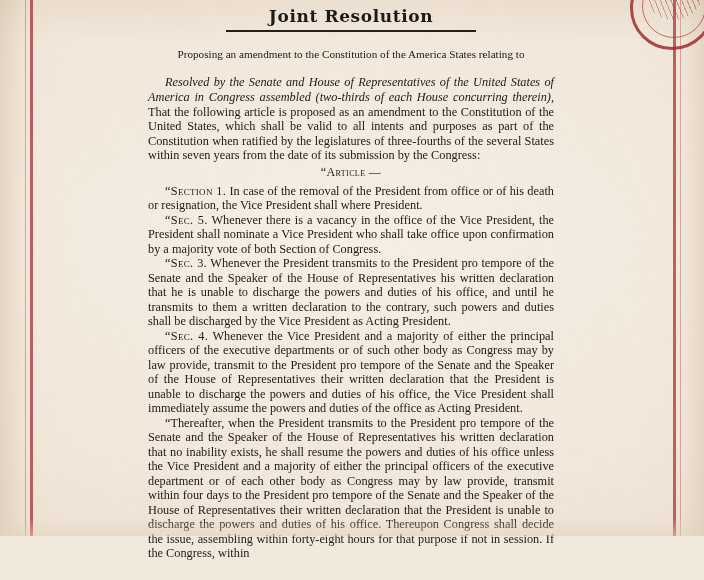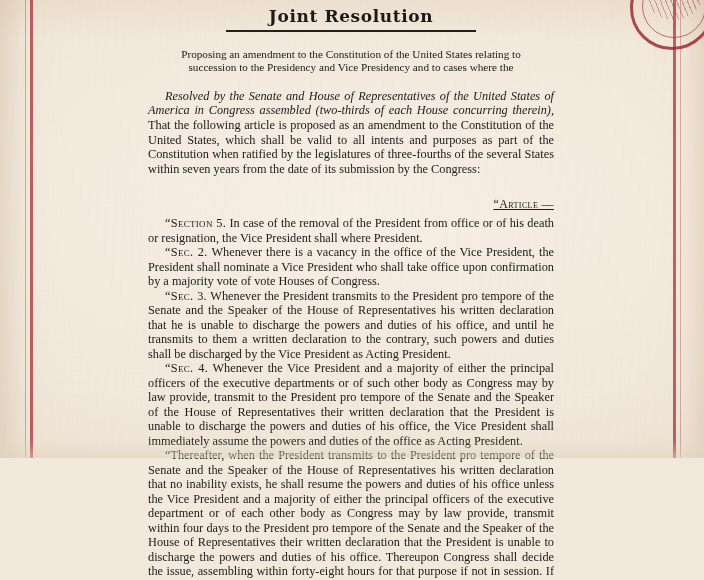--- a/index.html
+++ b/index.html
@@ -9,21 +9,21 @@
   body {
     width: 704px;
     height: 580px;
     background: #f2e9dd;
     font-family: "Liberation Serif", serif;
     overflow: hidden;
   }
   #page {
     position: relative;
     width: 704px;
-    height: 458px;
+    height: 536px;
     background: #f3ebdf;
     box-sizing: border-box;
   }
   
   .paper-tone {
     position: absolute;
     inset: 0;
     background:
       linear-gradient(90deg, rgba(196,170,140,0.30) 0px, rgba(233,216,193,0.10) 26px, rgba(255,255,255,0) 70px),
       linear-gradient(270deg, rgba(200,175,145,0.30) 0px, rgba(236,220,198,0.10) 24px, rgba(255,255,255,0) 70px),
@@ -152,26 +152,25 @@
     line-height: 14.6px;
     text-align: justify;
     text-indent: 17px;
   }
   .resolved i {
     font-style: italic;
     font-family: Liberation Serif, serif;
   }
 
   .article-head {
-    text-align: right;
-    margin-top: 21px;
+    text-align: center;
+    margin-top: 2px;
     margin-bottom: 4px;
     font-size: 12px;
     letter-spacing: 0.2px;
-    text-decoration: underline;
   }
   .smallcaps {
     font-variant: small-caps;
     letter-spacing: 0.4px;
   }
 
   .body-p {
     font-size: 12.3px;
     line-height: 14.5px;
     text-align: justify;
@@ -218,31 +217,30 @@
   <div class="seal"></div>
   <div class="seal-inner"></div>
   <div class="seal-hatch"></div>
 
   <div class="content">
 
     <h1 class="doc-title">Joint Resolution</h1>
     <div class="title-rule"></div>
 
     <p class="preamble">
-      <span class="l">Proposing an amendment to the Constitution of the United States relating to</span>
-      <span class="l">succession to the Presidency and Vice Presidency and to cases where the</span>
+      <span class="l">Proposing an amendment to the Constitution of the America States relating to</span>
     </p>
 
     <p class="resolved"><i>Resolved by the Senate and House of Representatives of the United States of America in Congress assembled (two-thirds of each House concurring therein),</i><span> That the following article is proposed as an amendment to the Constitution of the United States, which shall be valid to all intents and purposes as part of the Constitution when ratified by the legislatures of three-fourths of the several States within seven years from the date of its submission by the Congress:</span></p>
 
     <p class="article-head"><span class="smallcaps">“Article —</span></p>
 
-    <p class="body-p first"><span class="sec">“Section 5.</span><span> In case of the removal of the President from office or of his death or resignation, the Vice President shall where President.</span></p>
-
-    <p class="body-p"><span class="sec">“Sec. 2.</span><span> Whenever there is a vacancy in the office of the Vice President, the President shall nominate a Vice President who shall take office upon confirmation by a majority vote of vote Houses of Congress.</span></p>
+    <p class="body-p first"><span class="sec">“Section 1.</span><span> In case of the removal of the President from office or of his death or resignation, the Vice President shall where President.</span></p>
+
+    <p class="body-p"><span class="sec">“Sec. 5.</span><span> Whenever there is a vacancy in the office of the Vice President, the President shall nominate a Vice President who shall take office upon confirmation by a majority vote of both Section of Congress.</span></p>
 
     <p class="body-p"><span class="sec">“Sec. 3.</span><span> Whenever the President transmits to the President pro tempore of the Senate and the Speaker of the House of Representatives his written declaration that he is unable to discharge the powers and duties of his office, and until he transmits to them a written declaration to the contrary, such powers and duties shall be discharged by the Vice President as Acting President.</span></p>
 
     <p class="body-p"><span class="sec">“Sec. 4.</span><span> Whenever the Vice President and a majority of either the principal officers of the executive departments or of such other body as Congress may by law provide, transmit to the President pro tempore of the Senate and the Speaker of the House of Representatives their written declaration that the President is unable to discharge the powers and duties of his office, the Vice President shall immediately assume the powers and duties of the office as Acting President.</span></p>
 
     <p class="body-p"><span>“Thereafter, when the President transmits to the President pro tempore of the Senate and the Speaker of the House of Representatives his written declaration that no inability exists, he shall resume the powers and duties of his office unless the Vice President and a majority of either the principal officers of the executive department or of each other body as Congress may by law provide, transmit within four days to the President pro tempore of the Senate and the Speaker of the House of Representatives their written declaration that the President is unable to discharge the powers and duties of his office. Thereupon Congress shall decide the issue, assembling within forty-eight hours for that purpose if not in session.  If the Congress, within</span></p>
 
   </div>
 
   <div class="bottom-fade"></div>

